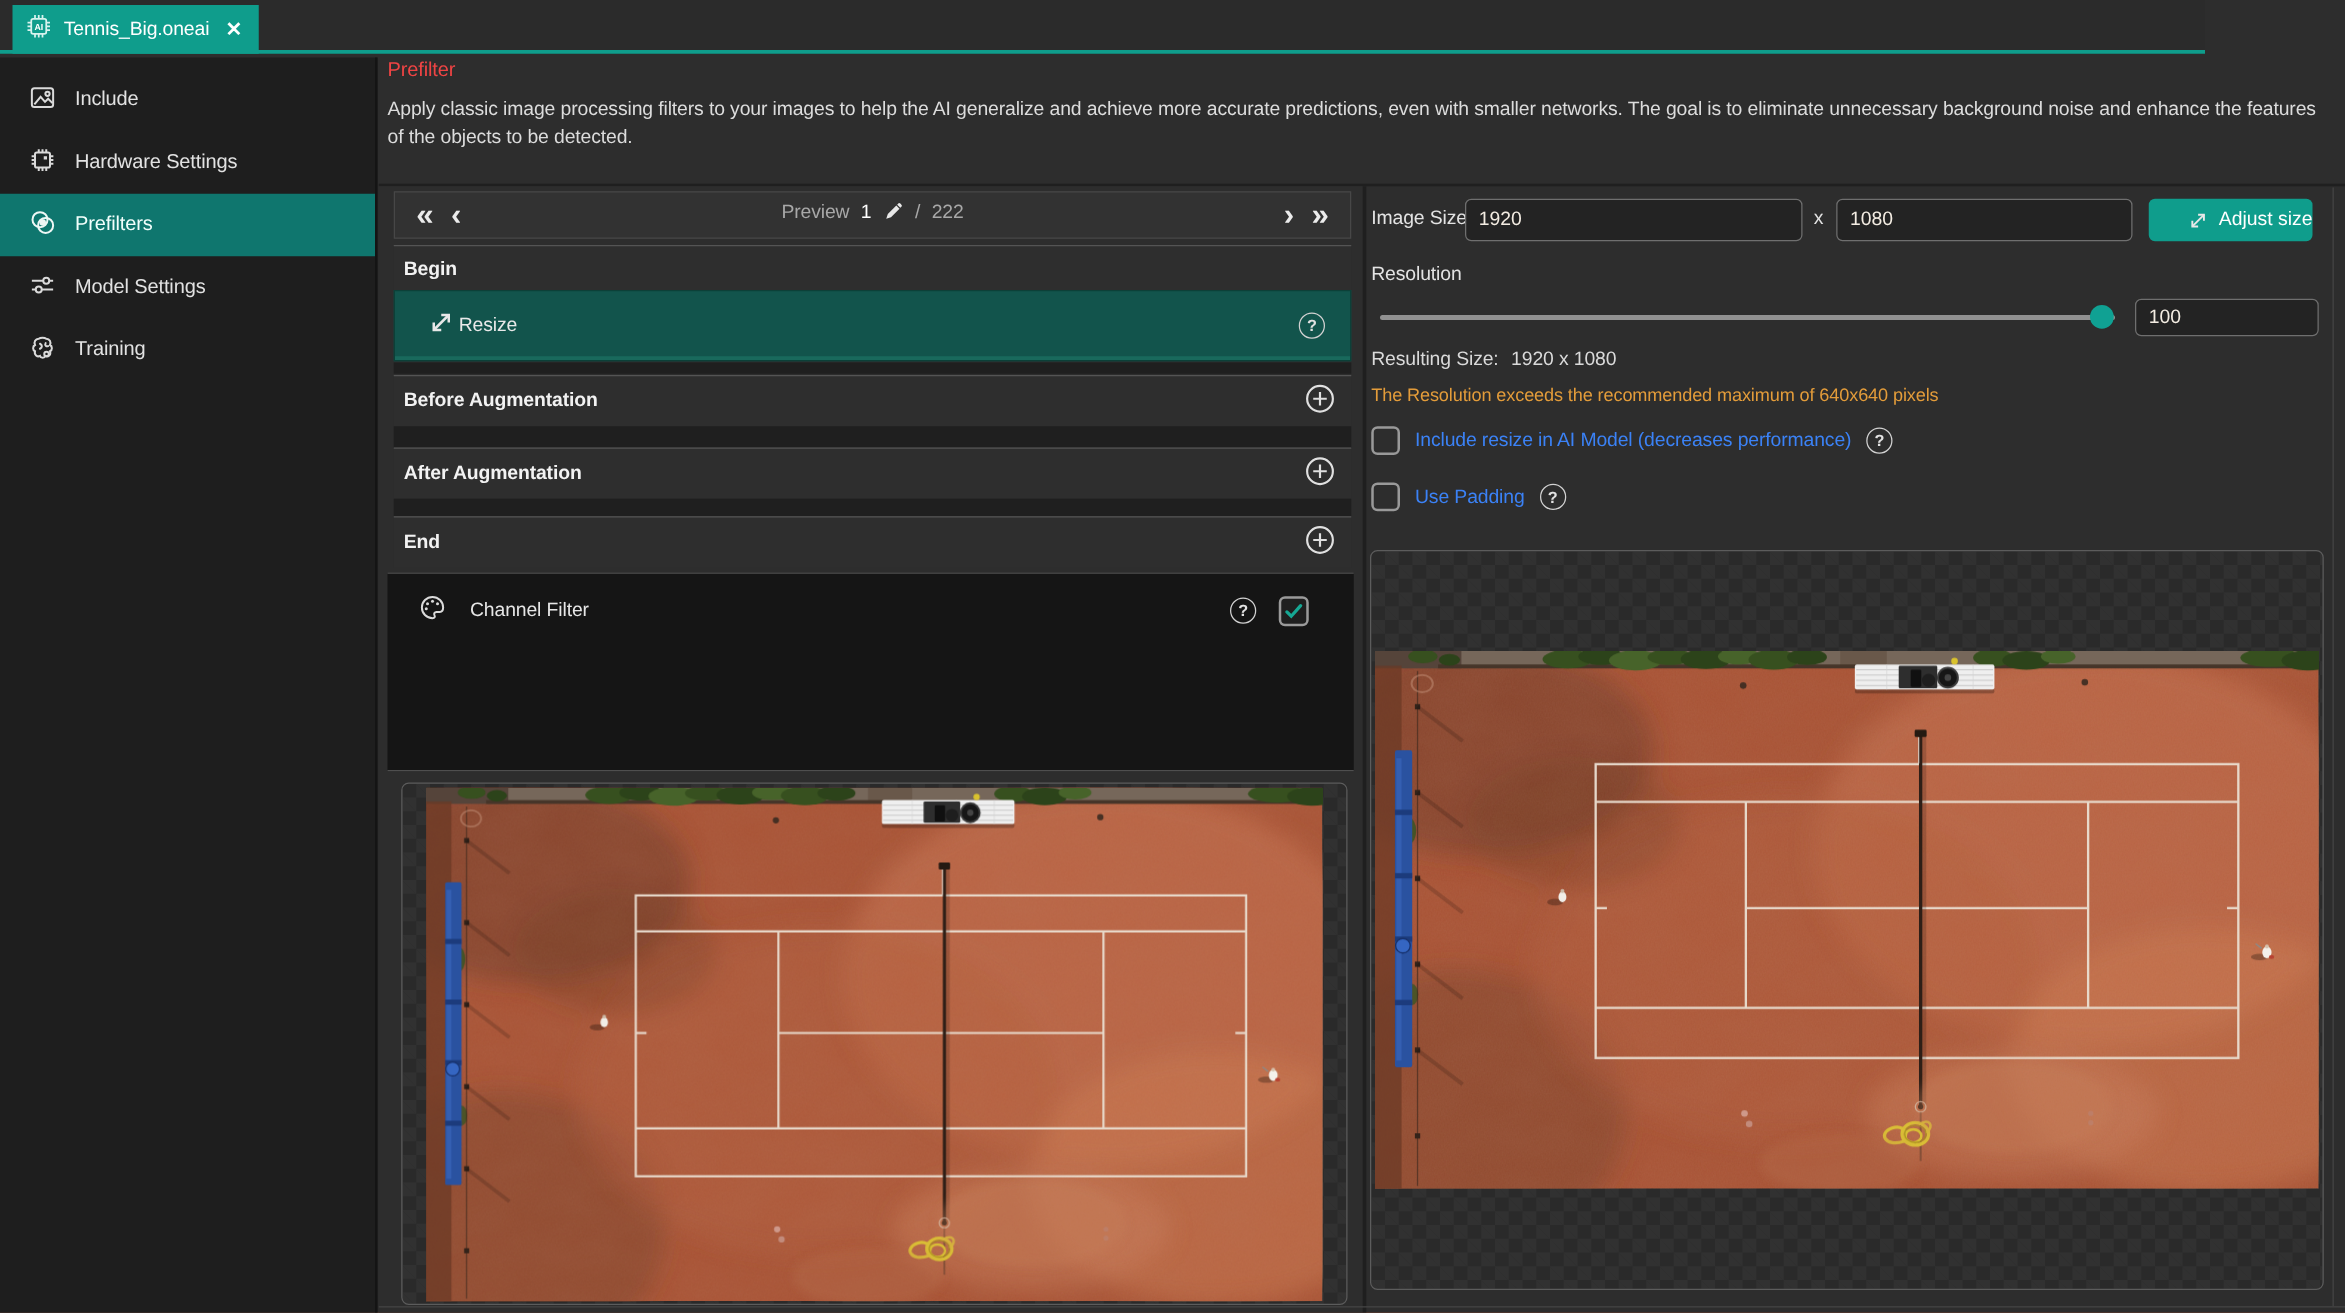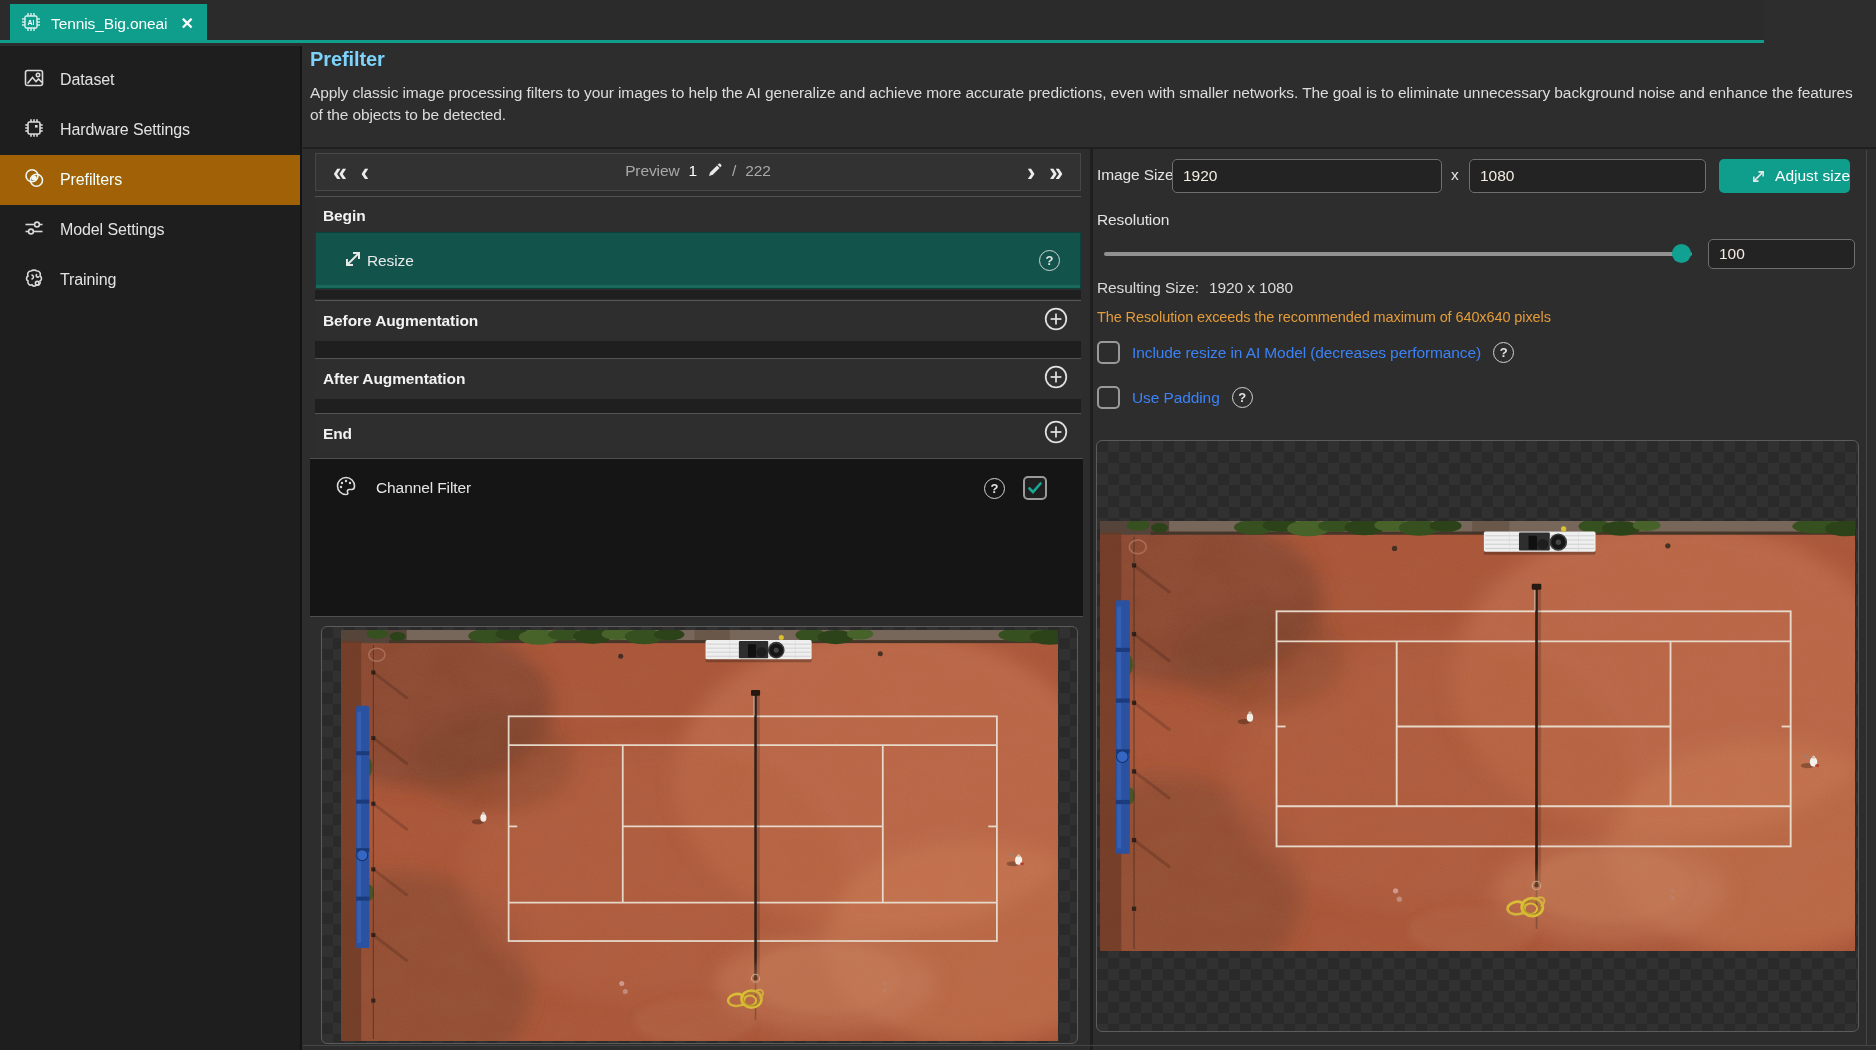--- a/index.html
+++ b/index.html
@@ -12,26 +12,26 @@
   .tab { position:absolute; left:10px; top:4px; height:39px; background:#0f9d8c;
     display:flex; align-items:center; gap:9px; padding:0 13px 0 10px; cursor:default; }
   .tab-title { font-size:15.5px; color:#ffffff; }
   .tab-close { color:#ffffff; font-size:16px; font-weight:bold; margin-left:4px; cursor:pointer; }
 
   
   .sidebar { position:absolute; left:0; top:46px; width:302px; height:1004px;
     background:#1e1e1e; border-right:2px solid #141414; padding-top:9px; }
   .side-item { height:50px; display:flex; align-items:center; gap:15px; padding-left:23px;
     font-size:16px; color:#e2e2e2; cursor:pointer; }
-  .side-item.active { background:#a16207; color:#f2fffc; }
+  .side-item.active { background:#0f766e; color:#f2fffc; }
   .side-item svg { flex:0 0 auto; }
 
   
   .header { position:absolute; left:310px; top:48px; width:1556px; }
-  .page-title { font-size:20px; font-weight:bold; color:#7dd3fc; margin-bottom:11px; }
+  .page-title { font-size:16px; font-weight:normal; color:#ef4444; margin-bottom:11px; }
   .page-desc  { font-size:15.5px; line-height:21.5px; color:#dcdcdc; }
   .hdr-div { position:absolute; left:303px; top:147px; width:1573px; height:2px; background:#1f1f1f; }
 
   
   .midcol { position:absolute; left:303px; top:149px; width:787px; height:901px; background:#2d2d2d; }
   .col-div { position:absolute; left:1090px; top:149px; width:3px; height:901px; background:#1f1f1f; }
 
   .prevnav { position:absolute; left:12px; top:4px; width:766px; height:38px; background:#323232;
     border:1px solid #474747; display:flex; align-items:center; padding:0 10px; }
   .nav-arrow { font-size:25px; color:#ececec; line-height:34px; padding:0 7px; cursor:pointer; font-weight:bold; }
@@ -296,21 +296,21 @@
   </div>
 </div>
 
 <div class="sidebar">
   <div class="side-item">
     <span><svg width="22" height="22" viewBox="0 0 22 22" fill="none" stroke="#dadada" stroke-width="1.6">
       <rect x="2.5" y="3.5" width="17" height="15" rx="2"></rect>
           <circle cx="15" cy="8" r="1.7"></circle>
           <path d="M4.5 16.5 L9.5 10.5 L13 14.5 L15.5 12 L19 15.5"></path>
         </svg></span>
-    <span>Dataset</span>
+    <span>Include</span>
   </div>
   <div class="side-item">
     <span><svg width="22" height="22" viewBox="0 0 22 22" fill="none" stroke="#dadada" stroke-width="1.6">
       <rect x="5" y="5" width="12" height="12" rx="1.5"></rect>
           <rect x="12" y="8" width="2.6" height="2.6" fill="#dadada" stroke="none"></rect>
       <line x1="8" y1="5" x2="8" y2="2.3"></line>
           <line x1="11" y1="5" x2="11" y2="2.3"></line>
           <line x1="14" y1="5" x2="14" y2="2.3"></line>
       <line x1="8" y1="17" x2="8" y2="19.7"></line>
           <line x1="11" y1="17" x2="11" y2="19.7"></line>

